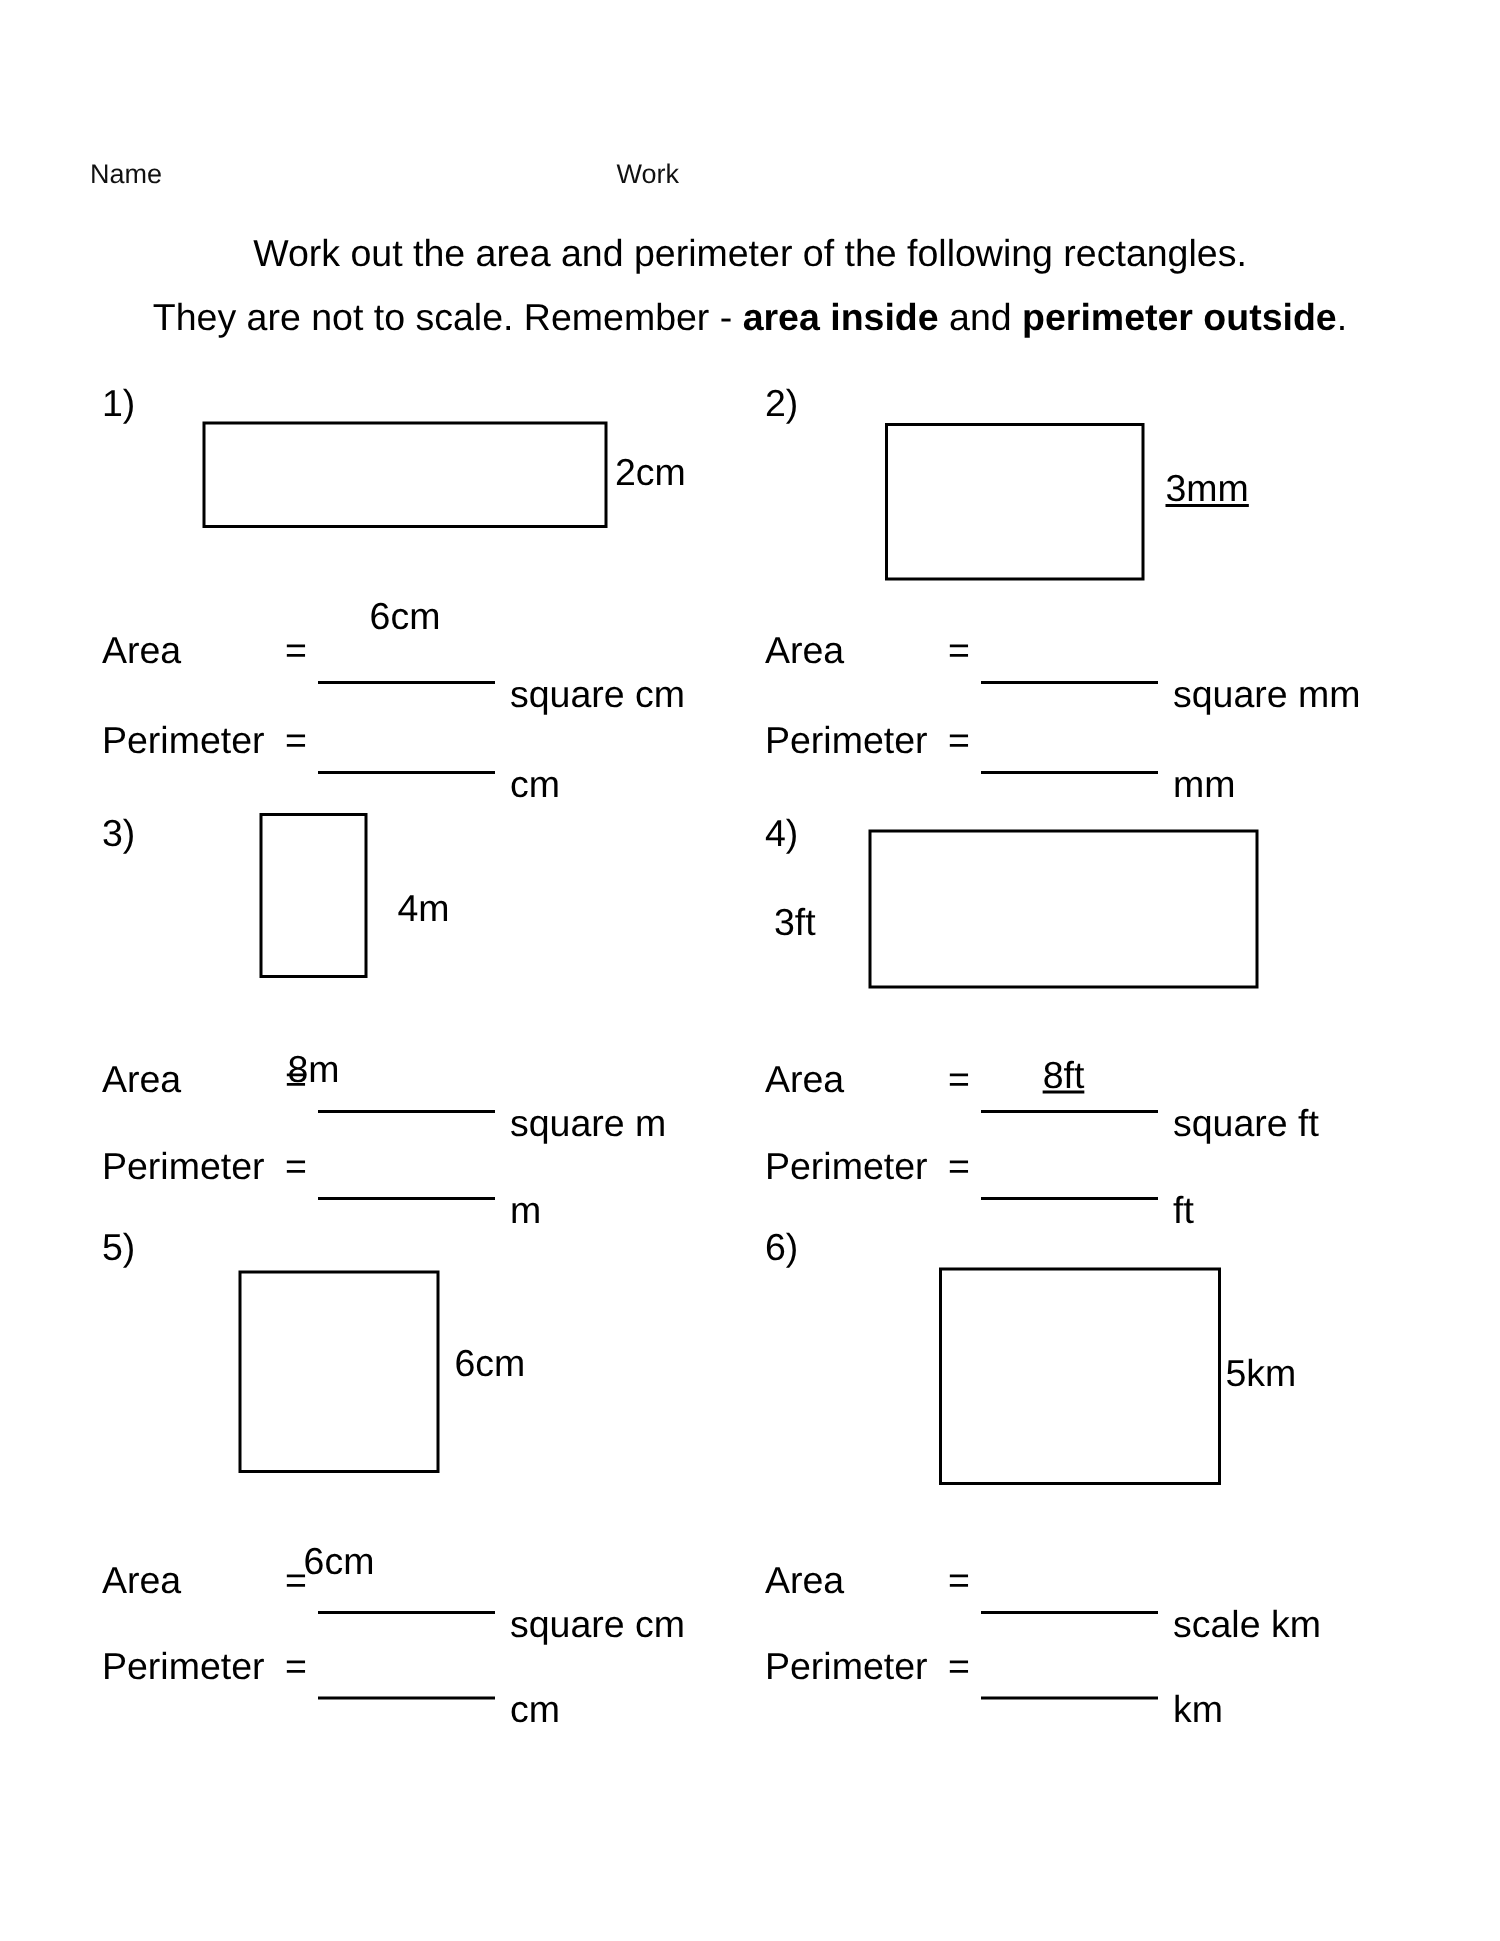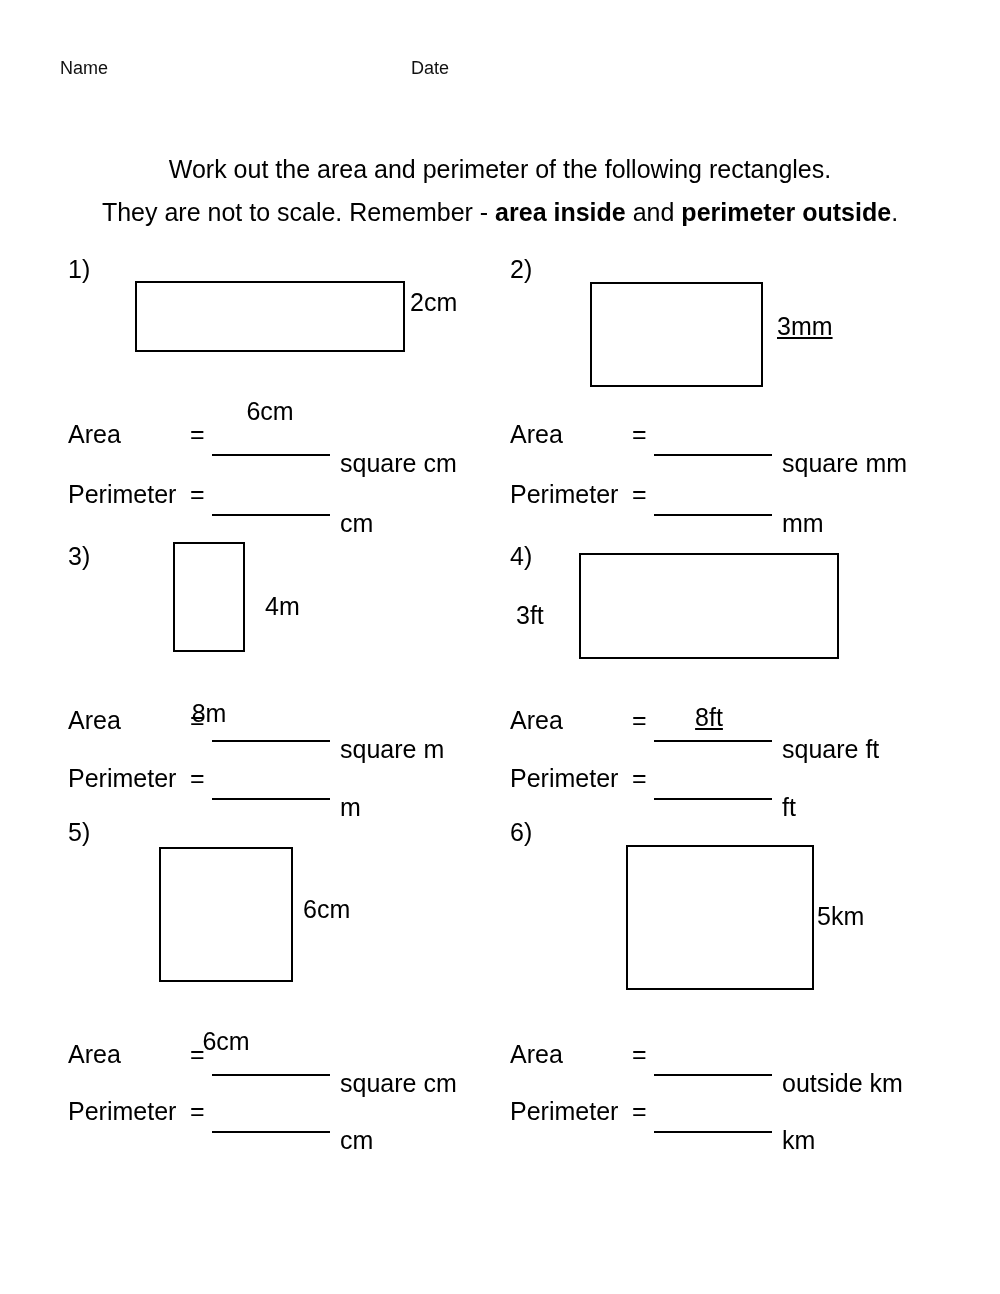--- a/index.html
+++ b/index.html
@@ -1,20 +1,20 @@
 <!DOCTYPE html>
 <html><head>
 <meta charset="utf-8">
 <style>
   html,body{margin:0;padding:0;background:#ffffff;}
   .page{
     position:relative;width:1000px;height:1294px;background:#ffffff;
     font-family:"Liberation Sans",sans-serif;color:#000;overflow:hidden;
   }
-  .hdr{position:absolute;font-size:18px;color:#111;}
+  .hdr{position:absolute;font-size:18px;color:#111;margin-top:48px;}
   #name-label{left:60px;top:58px;}
   #date-label{left:411px;top:58px;}
   #title{
     position:absolute;left:0;top:103px;width:963px;text-align:center;
     font-size:33px;letter-spacing:-0.5px;
     text-decoration:underline;text-decoration-thickness:2.5px;text-underline-offset:6px;
   }
   .instr{position:absolute;left:0;width:1000px;text-align:center;font-size:25px;}
   #instr1{top:155px;}
   #instr2{top:198px;}
@@ -25,21 +25,21 @@
   .dim.c{text-align:center;margin-top:41px;}
   .row{position:absolute;height:40px;font-size:25px;white-space:nowrap;}
   .row .rlabel{position:absolute;left:0;top:0;}
   .row .eq{position:absolute;left:122px;top:0;}
   .row .blank{position:absolute;left:144px;top:4px;width:118px;height:30px;border-bottom:2.5px solid #000;}
   .row .unit{position:absolute;left:272px;top:0;margin-top:29px;}
 
   
   #p1-num{left:68px;top:255px;}
   #p1-rect{left:135px;top:281px;width:270px;height:71px;}
-  #p1-dim-right{left:410px;top:288px;}
+  #p1-dim-right{left:410px;top:301px;}
   #p1-dim-bottom{left:135px;top:356px;width:270px;}
   #p1-area{left:68px;top:420px;}
   #p1-perim{left:68px;top:480px;}
 
   
   #p2-num{left:510px;top:255px;}
   #p2-dim-top{left:590px;top:248px;width:173px;}
   #p2-rect{left:590px;top:282px;width:173px;height:105px;}
   #p2-dim-right{left:777px;top:312px;text-decoration:underline;}
   #p2-area{left:510px;top:420px;}
@@ -76,21 +76,21 @@
   #p6-dim-bottom{left:626px;top:994px;width:188px;}
   #p6-area{left:510px;top:1040px;}
   #p6-perim{left:510px;top:1097px;}
 </style>
 </head>
 <body>
 
 <div class="page">
 
   <span class="hdr" id="name-label">Name</span>
-  <span class="hdr" id="date-label">Date</span>
+  <span class="hdr" id="date-label">Work</span>
 
 
   <div class="instr" id="instr2"><span>They are not to scale. Remember - </span><span class="b">area inside</span><span> and </span><span class="b">perimeter outside</span><span>.</span></div>
   <div class="instr" id="instr1">Work out the area and perimeter of the following rectangles.</div>
 
   <span class="num" id="p1-num">1)</span>
   <div class="rect" id="p1-rect"></div>
   <span class="dim" id="p1-dim-right">2cm</span>
   <span class="dim c" id="p1-dim-bottom">6cm</span>
   <div class="row" id="p1-area">
@@ -174,21 +174,21 @@
     <span class="unit">cm</span>
   </div>
 
   <span class="num" id="p6-num">6)</span>
   <div class="rect" id="p6-rect"></div>
   <span class="dim" id="p6-dim-right">5km</span>
   <div class="row" id="p6-area">
     <span class="rlabel">Area</span>
     <span class="eq">=</span>
     <span class="blank"></span>
-    <span class="unit">outside km</span>
+    <span class="unit">scale km</span>
   </div>
   <div class="row" id="p6-perim">
     <span class="rlabel">Perimeter</span>
     <span class="eq">=</span>
     <span class="blank"></span>
     <span class="unit">km</span>
   </div>
 
 </div>
 

